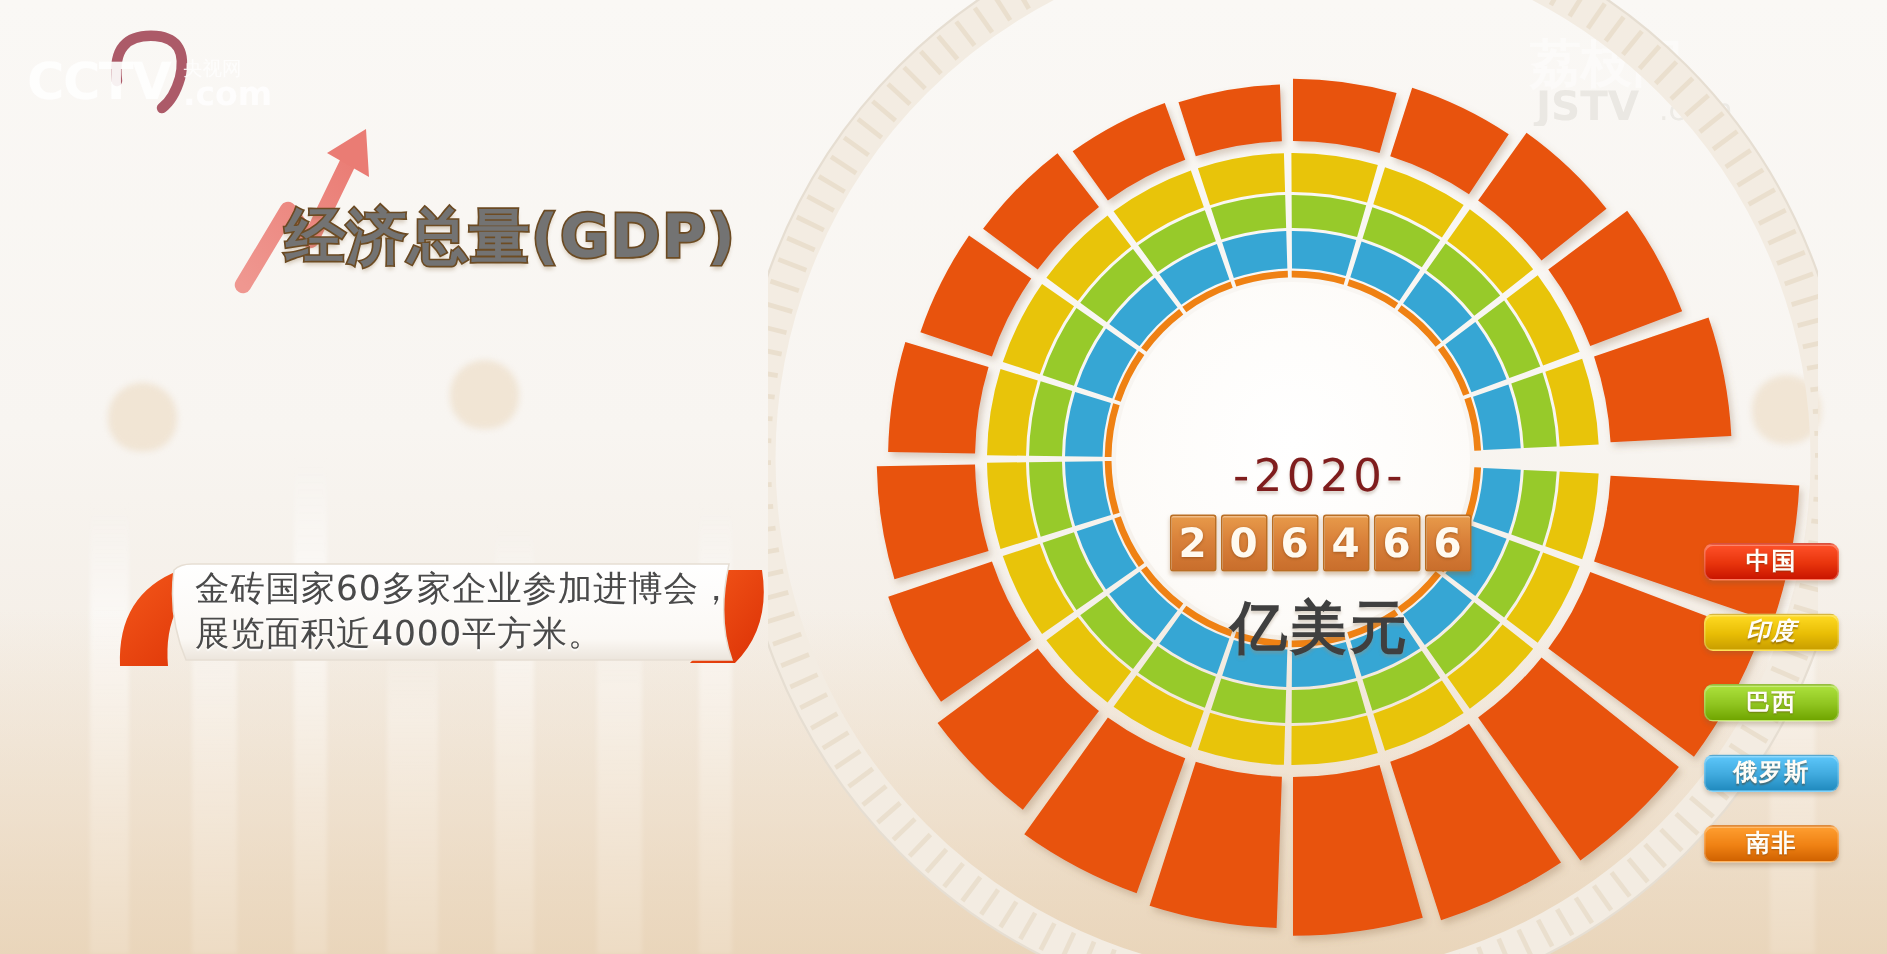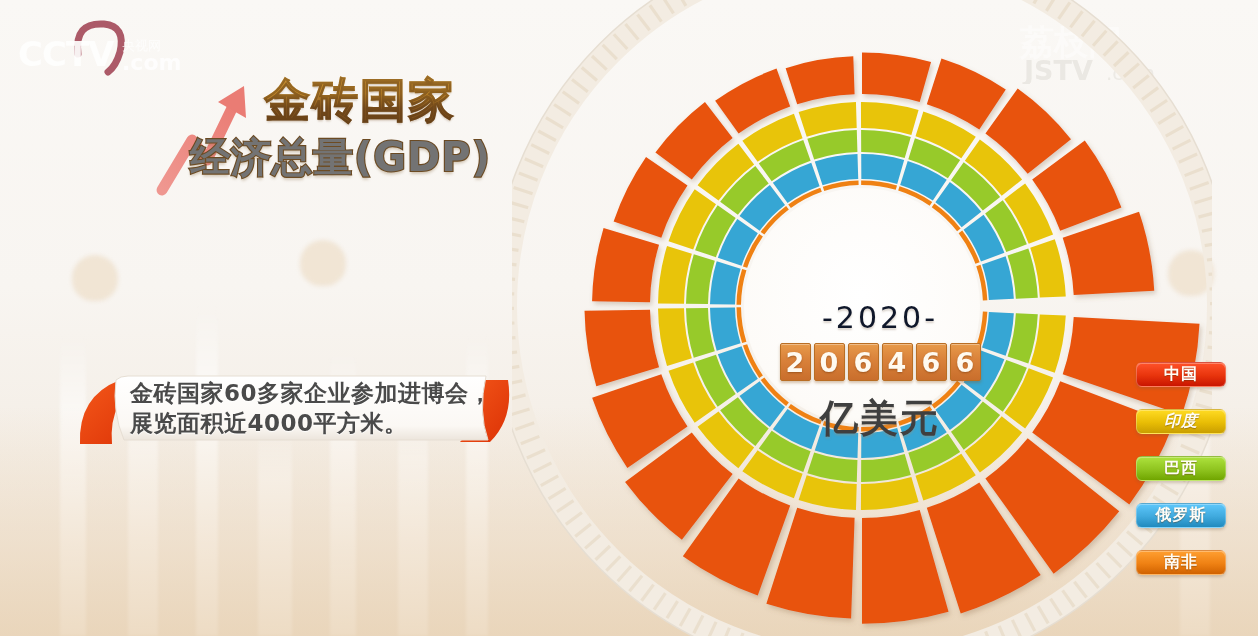--- a/index.html
+++ b/index.html
@@ -66,39 +66,39 @@
     text-shadow:0 3px 3px rgba(120,85,40,.30);
     font-family:"DejaVu Sans","Liberation Sans",sans-serif;
   }
 
   
   #callout{
     position:absolute; left:72px; top:372px; width:450px; height:78px;
   }
   #callout-text{
     position:absolute; left:58px; top:6px; width:380px;
-    font-size:23px; font-weight:bold; line-height:1.32;
+    font-size:23px; font-weight:normal; line-height:1.32;
     color:#4a4a4a;
     letter-spacing:.5px;
     font-family:"DejaVu Sans","Liberation Sans",sans-serif;
     text-shadow:0 1px 1px rgba(255,255,255,.9);
   }
 
   
   #chart{
     position:absolute; left:512px; top:-44px; width:700px; height:700px;
   }
 
   
   #center-readout{
     position:absolute; left:760px; top:300px; width:240px;
     text-align:center; pointer-events:none;
   }
   #year-label{
-    font-size:30px; color:#0f172a; letter-spacing:3px; font-weight:500;
+    font-size:30px; color:#7f1d1d; letter-spacing:3px; font-weight:500;
     text-shadow:0 2px 2px rgba(150,130,110,.35);
     font-family:"DejaVu Sans","Liberation Sans",sans-serif;
   }
   #digits{
     display:flex; justify-content:center; gap:3px; margin-top:8px;
   }
   .digit{
     width:31px; height:38px;
     display:flex; align-items:center; justify-content:center;
     background:linear-gradient(180deg,#e79a4a 0%,#d9813a 45%,#c96e2c 100%);
@@ -169,21 +169,20 @@
   <svg id="trend-arrow" viewBox="0 0 100 120">
     <defs>
       <linearGradient id="arrGrad" x1="0" y1="1" x2="1" y2="0">
         <stop offset="0%" stop-color="#ef9790"></stop>
         <stop offset="100%" stop-color="#ea7c74"></stop>
       </linearGradient>
     </defs>
     <path d="M10 112 L40 62 L55 82 L84 22" fill="none" stroke="url(#arrGrad)" stroke-width="11" stroke-linecap="round" stroke-linejoin="round"></path>
     <path d="M92 8 L94 40 L66 24 Z" fill="#ea7c74"></path>
   </svg>
-  <div id="title-main">金砖国家</div>
   <div id="title-sub">经济总量(GDP)</div>
 </div>
 
 <div id="callout">
   <svg width="450" height="78" viewBox="0 0 450 78" style="position:absolute;left:0;top:0;">
     <defs>
       <linearGradient id="ribGrad" x1="0" y1="0" x2="1" y2="1">
         <stop offset="0%" stop-color="#f4581a"></stop>
         <stop offset="100%" stop-color="#dc3206"></stop>
       </linearGradient>

